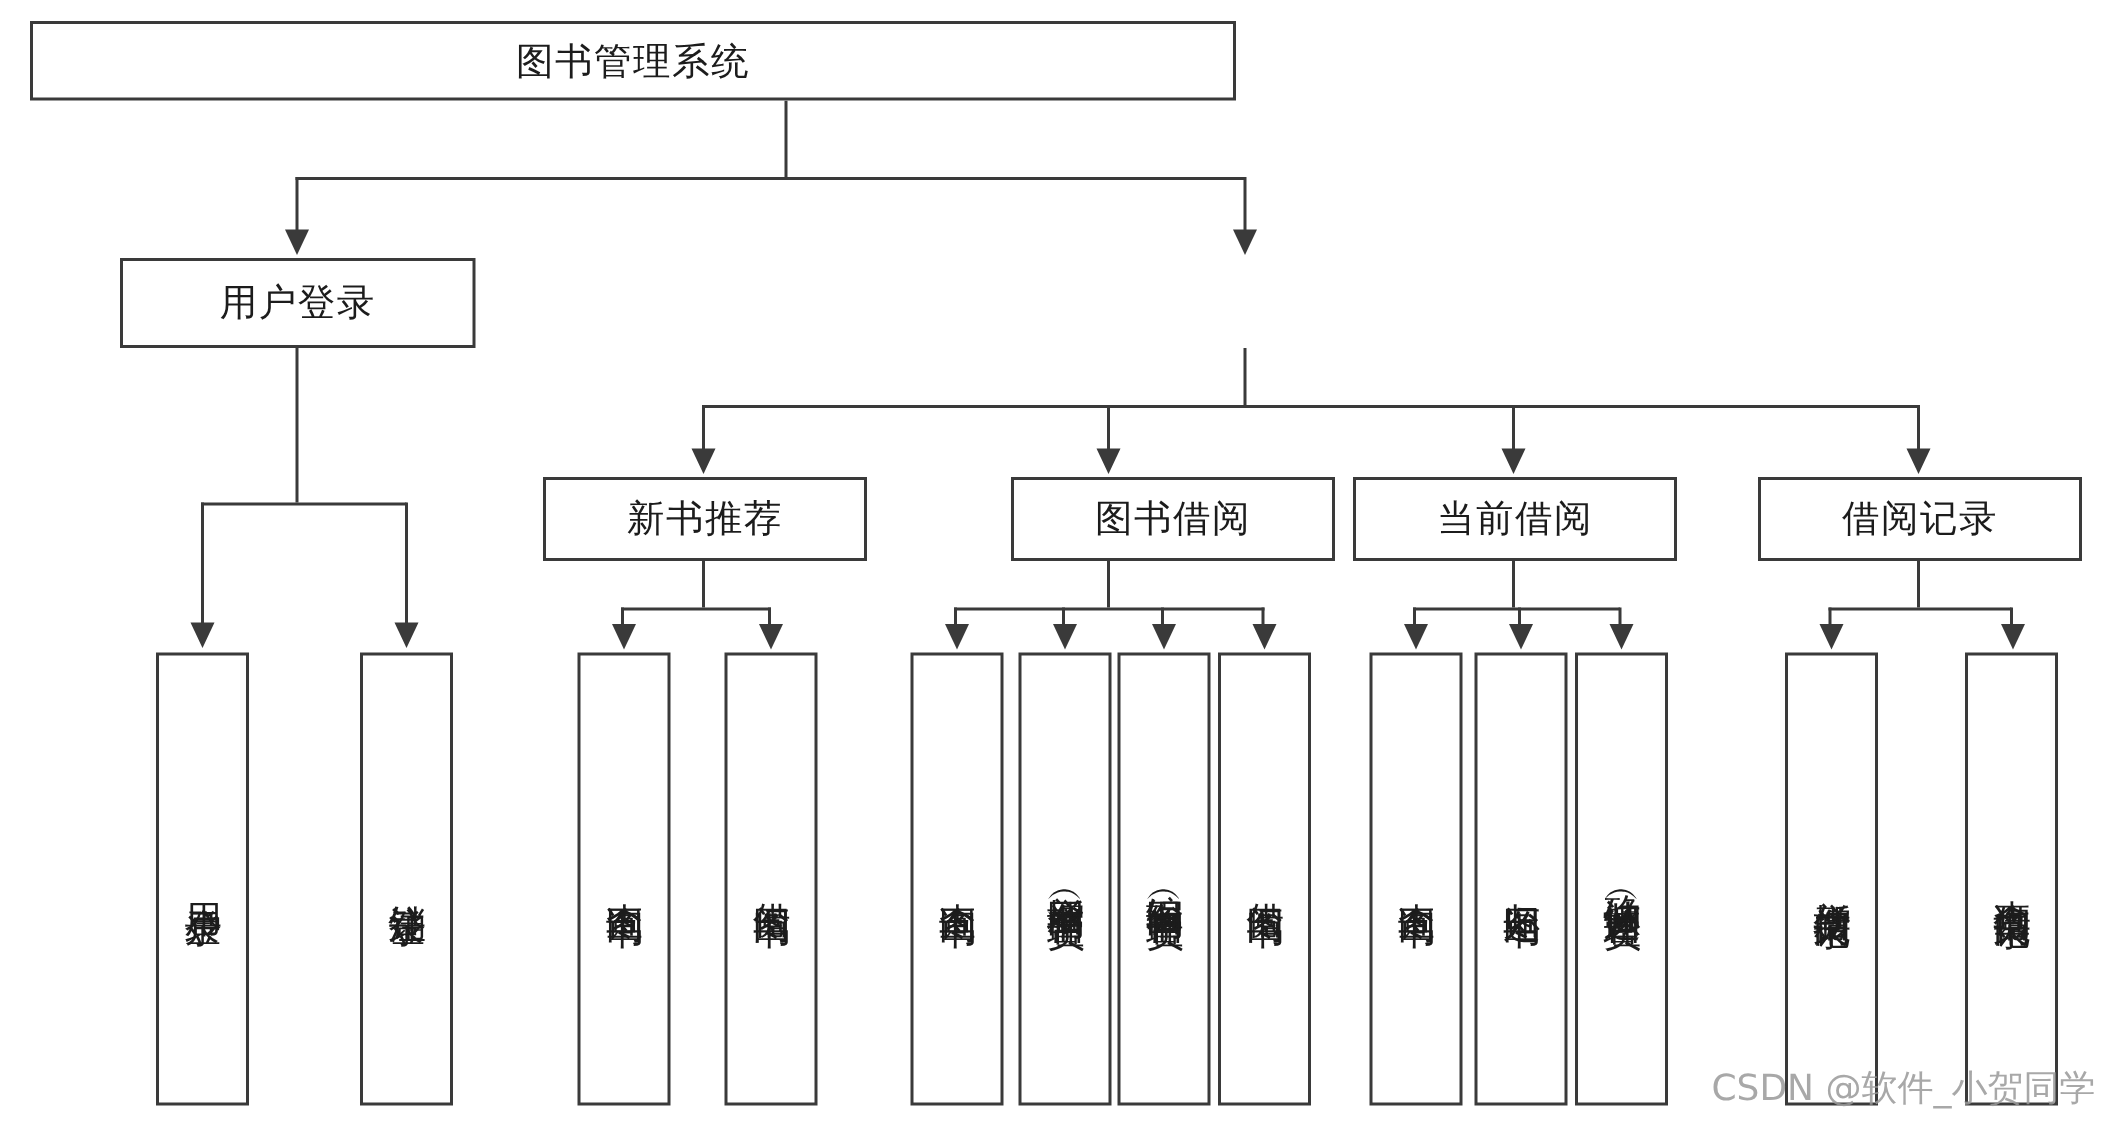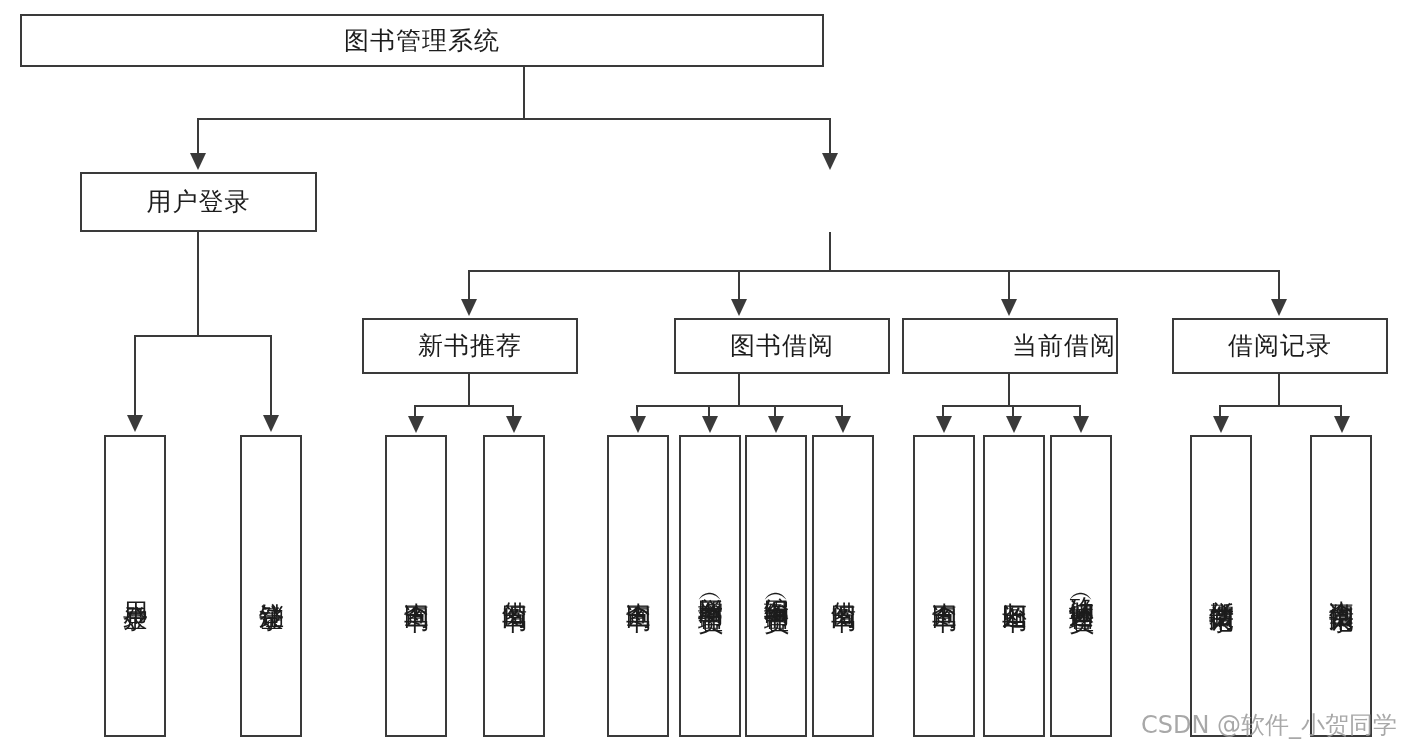--- a/index.html
+++ b/index.html
@@ -156,21 +156,21 @@
   <div class="node horiz" style="left:80px; top:172px; width:237px; height:60px;">
     <span class="label">用户登录</span>
   </div>
 
   <div class="node horiz" style="left:362px; top:318px; width:216px; height:56px;">
     <span class="label">新书推荐</span>
   </div>
   <div class="node horiz" style="left:661px; top:318px; width:216px; height:56px;margin-left:13px;">
     <span class="label">图书借阅</span>
   </div>
-  <div class="node horiz" style="left:902px; top:318px; width:216px; height:56px;justify-content:flex-end;">
+  <div class="node horiz" style="left:902px; top:318px; width:216px; height:56px;">
     <span class="label">当前借阅</span>
   </div>
   <div class="node horiz" style="left:1172px; top:318px; width:216px; height:56px;">
     <span class="label">借阅记录</span>
   </div>
 
   <div class="node vert" style="left:104px; top:435px; width:62px; height:302px;">
     <span class="label">用户登录</span>
   </div>
   <div class="node vert" style="left:240px; top:435px; width:62px; height:302px;">

